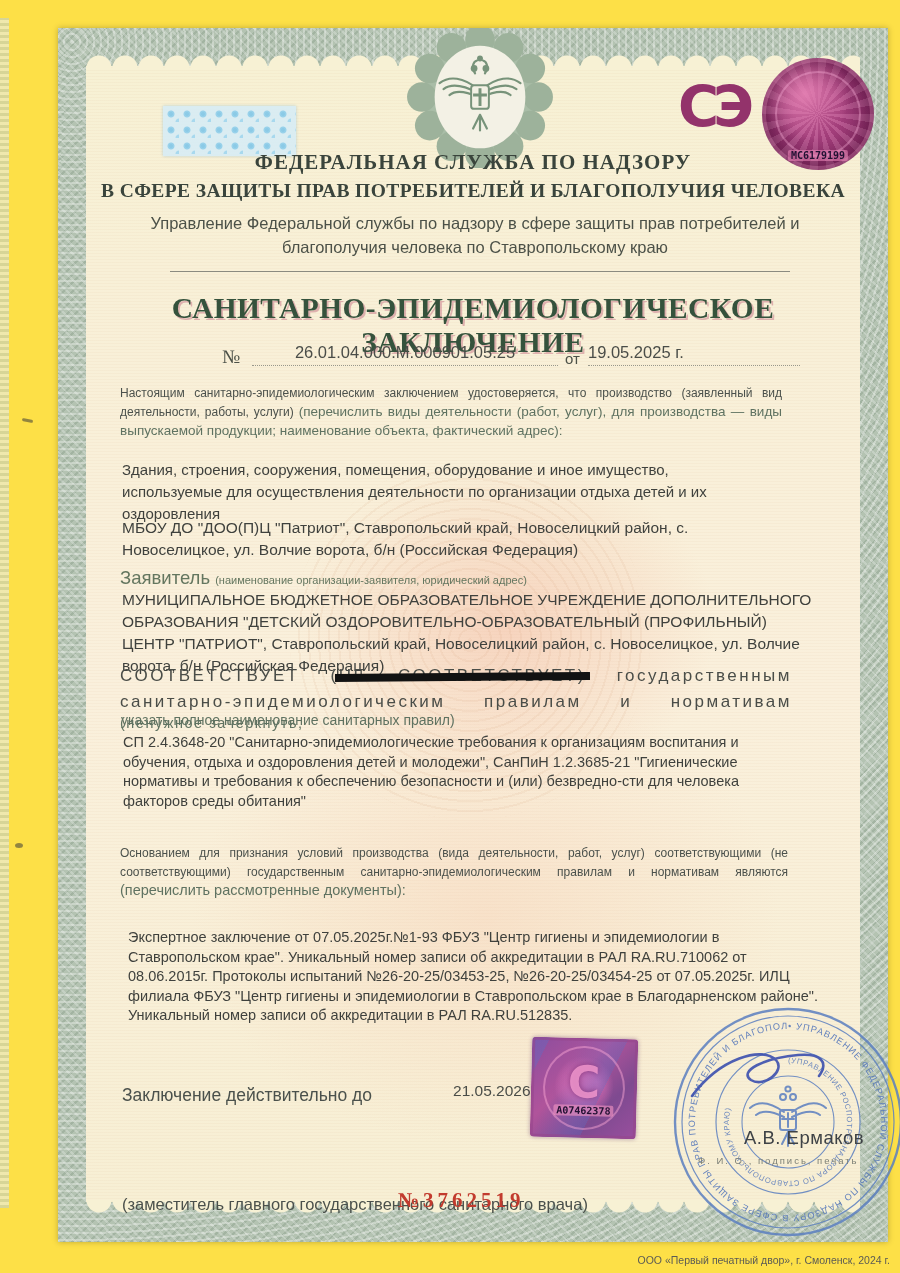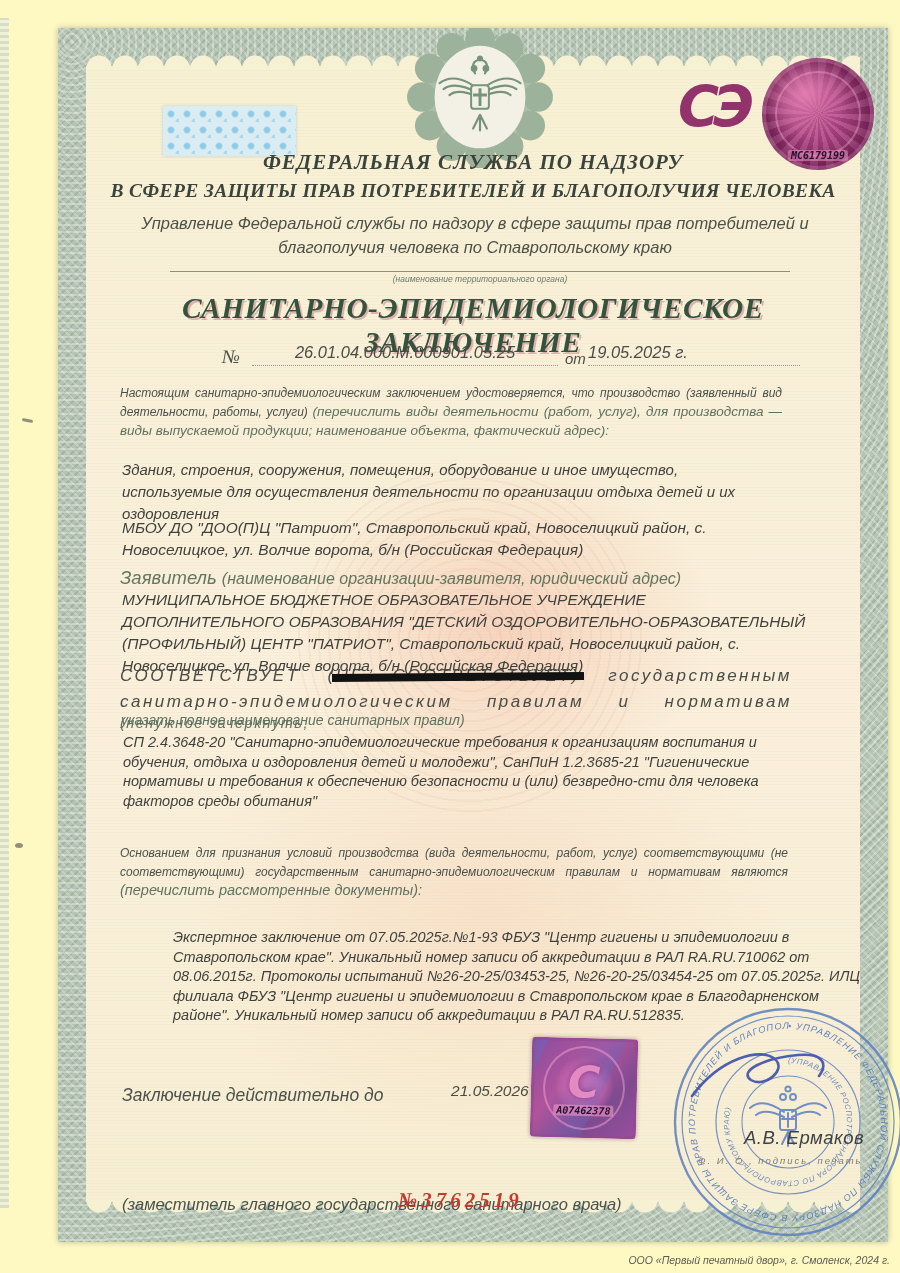--- a/index.html
+++ b/index.html
@@ -1,17 +1,17 @@
 <!DOCTYPE html>
 <html><head>
 <meta charset="utf-8">
 <style>
   html,body{margin:0;padding:0;background:#e9e6df;}
-  #page{position:relative;width:900px;height:1273px;background:#fef9c3;overflow:hidden;
-        font-family:"Liberation Sans", sans-serif;font-style:italic;}
+  #page{position:relative;width:900px;height:1273px;background:#fde047;overflow:hidden;
+        font-family:"Liberation Sans", sans-serif;}
   
   .scan-edge{position:absolute;left:0;top:18px;width:9px;height:1190px;opacity:.65;
     background:repeating-linear-gradient(0deg,#c3cfc1 0 3px,#e8ede4 3px 6px);}
   .scan-mark{position:absolute;background:#3a3a38;border-radius:2px;opacity:.55;}
 
   
   .frame{position:absolute;left:58px;top:28px;width:830px;height:1214px;
     background-color:#b4c3b2;
     background-image:
       repeating-radial-gradient(circle at 14px 14px, rgba(255,255,255,.30) 0 2px, rgba(255,255,255,0) 2px 7px),
@@ -86,32 +86,32 @@
   
   .para{position:absolute;text-align:justify;}
   .big{font-size:12px;line-height:1.4;color:#4b514c;}
   .cap{font-size:13.5px;color:#5f7261;}
   .fill{color:#3f413d;}
   .certify{left:120px;top:383px;width:662px;}
   .activity{left:122px;top:459px;width:648px;font-size:15px;line-height:1.45;text-align:left;}
   .objaddr{left:122px;top:517px;width:664px;font-size:15.5px;line-height:1.45;text-align:left;}
   .applicant-line{position:absolute;left:120px;top:567px;width:680px;}
   .applicant-label{font-size:18.5px;color:#64765f;}
-  .applicant-cap{font-size:16px;color:#64765f;}
+  .applicant-cap{font-size:11px;color:#64765f;}
   .applicant-value{left:122px;top:589px;width:690px;font-size:15.5px;line-height:1.42;text-align:left;}
   .compliance{left:120px;top:663px;width:672px;}
   .spaced{letter-spacing:2.5px;word-spacing:6px;font-size:17px;line-height:1.5;color:#4a4d48;}
   .comp-cap{letter-spacing:1.5px;font-size:14.5px;color:#5f7261;}
   .comp-cap2{position:absolute;left:121px;top:712px;font-size:14px;color:#5f7261;}
   .struck{position:relative;white-space:nowrap;}
   .struck::after{content:"";position:absolute;left:-4px;right:-4px;top:38%;height:40%;
     background:#121212;transform:rotate(-.5deg);}
   .rules{left:123px;top:733px;width:684px;font-size:14.5px;line-height:1.35;text-align:left;}
   .basis{left:120px;top:843px;width:668px;}
-  .documents{left:128px;top:928px;width:692px;font-size:14.5px;line-height:1.35;text-align:left;margin-left:45px;}
+  .documents{left:128px;top:928px;width:692px;font-size:14.5px;line-height:1.35;text-align:left;}
 
   
   .validity-label{position:absolute;left:122px;top:1085px;font-size:17.5px;color:#4b514c;}
   .validity-date{position:absolute;left:408px;top:1082px;width:180px;text-align:center;
     font-size:15.5px;color:#4a4d48;}
   .holo-square{position:absolute;left:531px;top:1038px;width:106px;height:100px;
     transform:rotate(1.5deg);border-radius:4px;
     background:
       linear-gradient(115deg, rgba(90,110,200,.35) 0 12%, rgba(0,0,0,0) 12% 30%, rgba(90,110,200,.3) 55% 63%, rgba(0,0,0,0) 63%),
       radial-gradient(circle at 50% 48%, rgba(235,120,190,.7) 0 18%, rgba(0,0,0,0) 40%),
@@ -186,21 +186,20 @@
 
   <div class="holo-top">
     <div class="ring"></div>
     <div class="holo-num">МС6179199</div>
   </div>
 
   <div class="h-serif agency1">ФЕДЕРАЛЬНАЯ СЛУЖБА ПО НАДЗОРУ</div>
   <div class="h-serif agency2">В СФЕРЕ ЗАЩИТЫ ПРАВ ПОТРЕБИТЕЛЕЙ И БЛАГОПОЛУЧИЯ  ЧЕЛОВЕКА</div>
   <div class="territorial">Управление Федеральной службы по надзору в сфере защиты прав потребителей и благополучия человека по Ставропольскому краю</div>
   <div class="rule-line"></div>
-  <div class="rule-caption">(наименование территориального органа)</div>
 
   <div class="doc-title">САНИТАРНО-ЭПИДЕМИОЛОГИЧЕСКОЕ ЗАКЛЮЧЕНИЕ</div>
 
   <div class="no-sign">№</div>
   <div class="num-value">26.01.04.000.М.000901.05.25</div>
   <div class="ot-label">от</div>
   <div class="date-value">19.05.2025 г.</div>
 
   <div class="para certify">
     <span class="big">Настоящим санитарно-эпидемиологическим заключением удостоверяется, что производство (заявленный вид деятельности, работы, услуги) </span>

